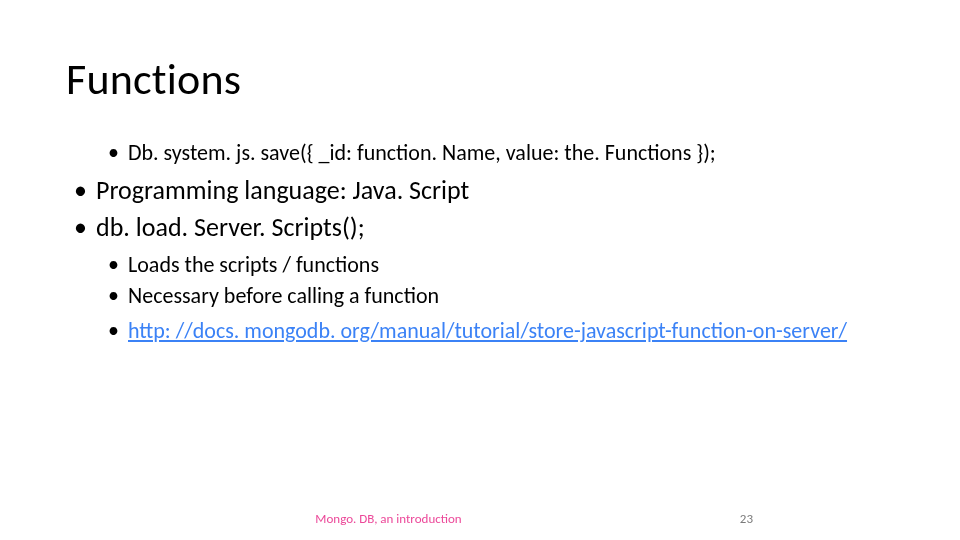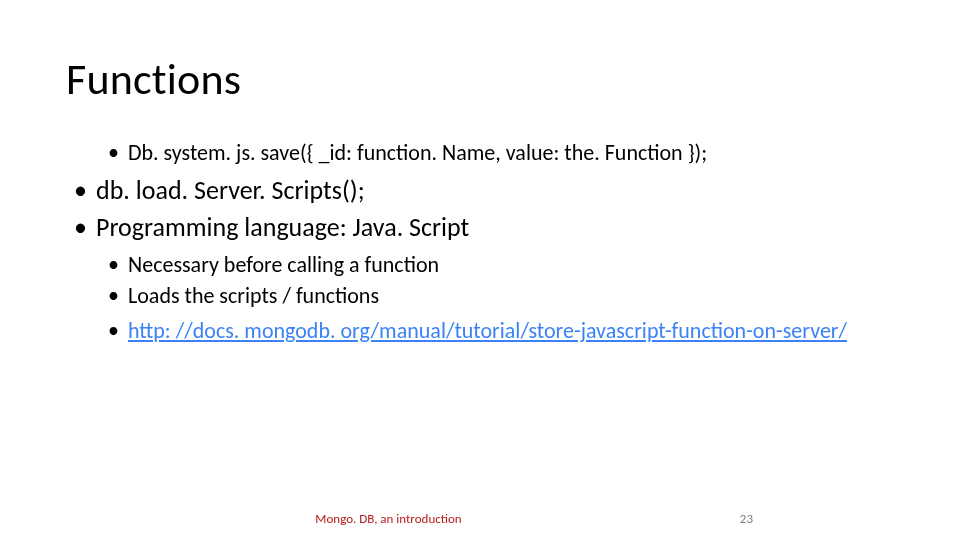--- a/index.html
+++ b/index.html
@@ -78,50 +78,50 @@
     top: 0;
     color: #000;
   }
   .footer-center {
     position: absolute;
     left: 0;
     right: 0;
     bottom: 14px;
     text-align: center;
     font-size: 13px;
-    color: #b91c1c;
+    color: #ec4899;
   }
   .footer-right {
     position: absolute;
     right: 24px;
     bottom: 14px;
     font-size: 13px;
     color: #7a7a7a;
   }
 </style>
 </head>
 <body>
 
 <div class="slide">
 
   <div class="title">Functions</div>
 
   <div class="content">
 
-    <div class="lvl2">Db. system. js. save({ _id: function. Name, value: the. Function });</div>
+    <div class="lvl2">Db. system. js. save({ _id: function. Name, value: the. Functions });</div>
 
     <div class="gap"></div>
 
+    <div class="lvl1">Programming language: Java. Script</div>
     <div class="lvl1">db. load. Server. Scripts();</div>
-    <div class="lvl1">Programming language: Java. Script</div>
 
     <div class="spacer-sm"></div>
 
+    <div class="lvl2">Loads the scripts / functions</div>
     <div class="lvl2">Necessary before calling a function</div>
-    <div class="lvl2">Loads the scripts / functions</div>
 
     <div class="gap"></div>
 
     <div class="link-wrap">
       <span class="link-text">http: //docs. mongodb. org/manual/tutorial/store-javascript-function-on-server/</span>
     </div>
 
   </div>
 
   <div class="footer-center">Mongo. DB, an introduction</div>

